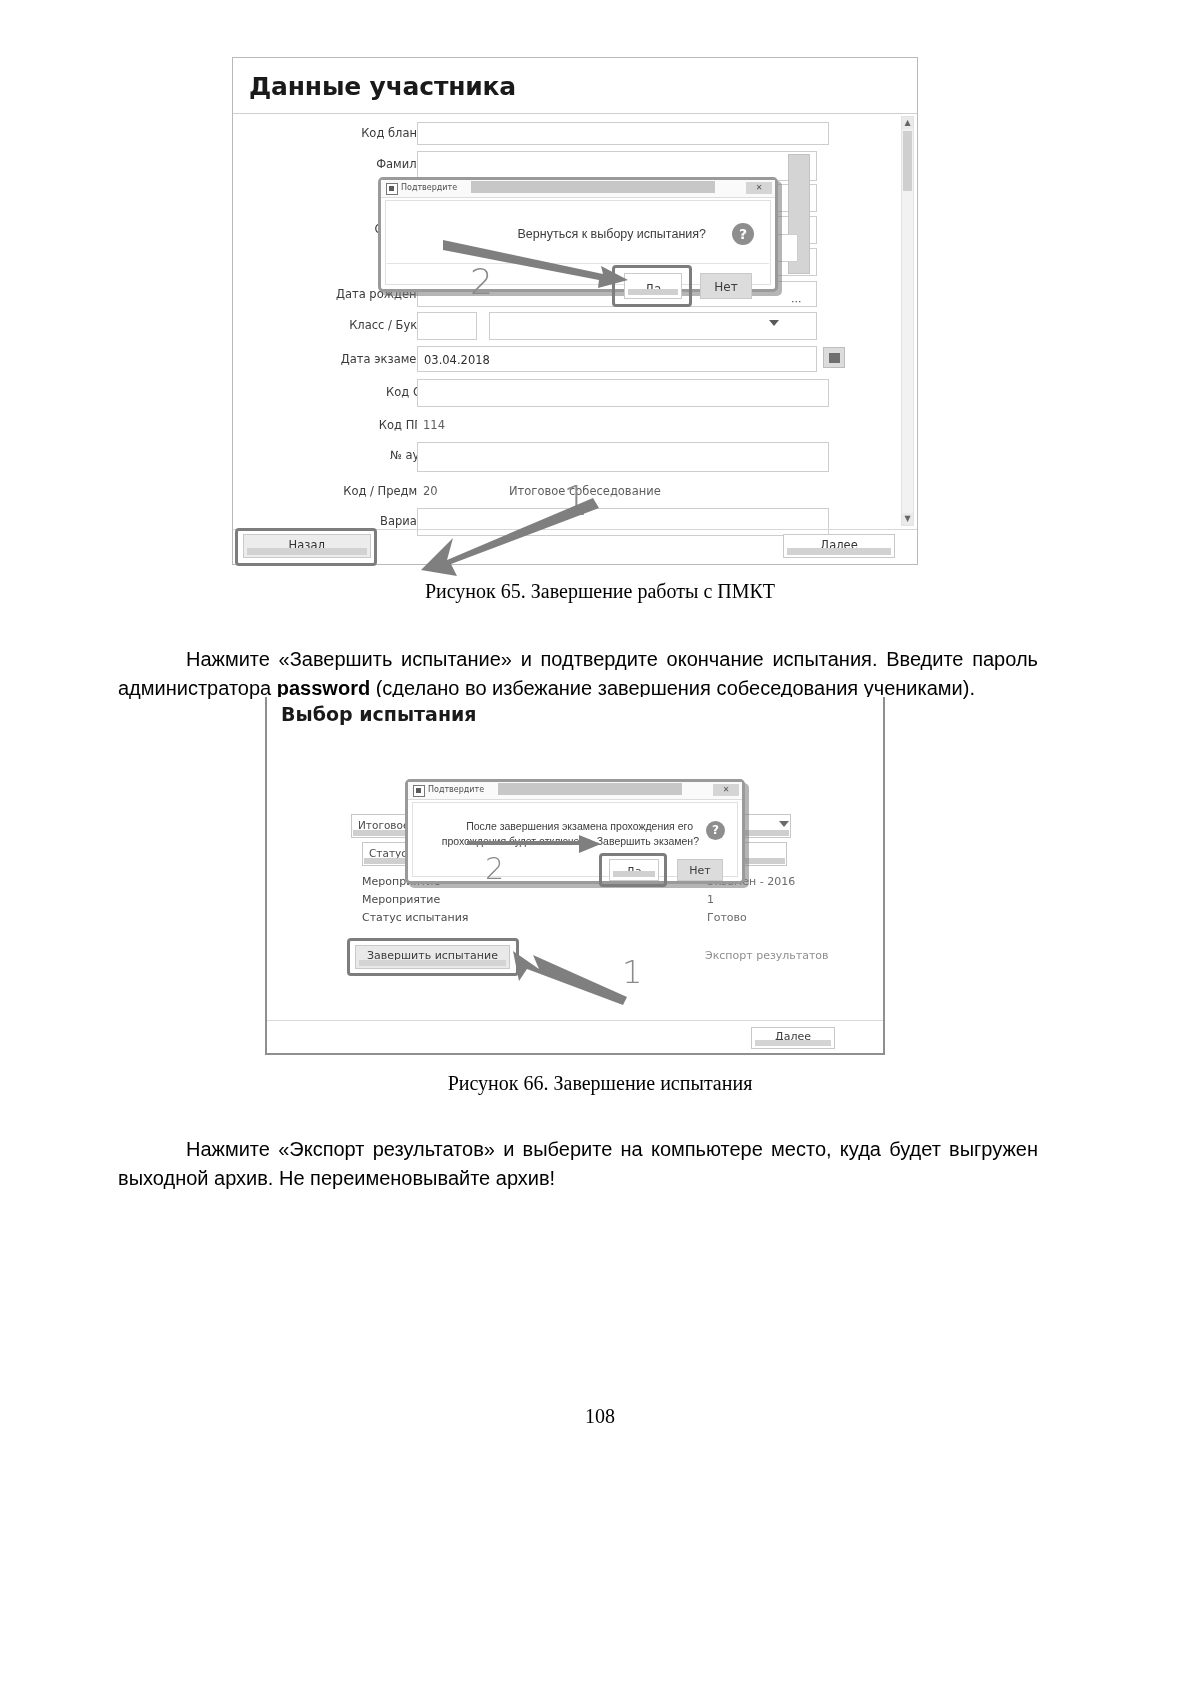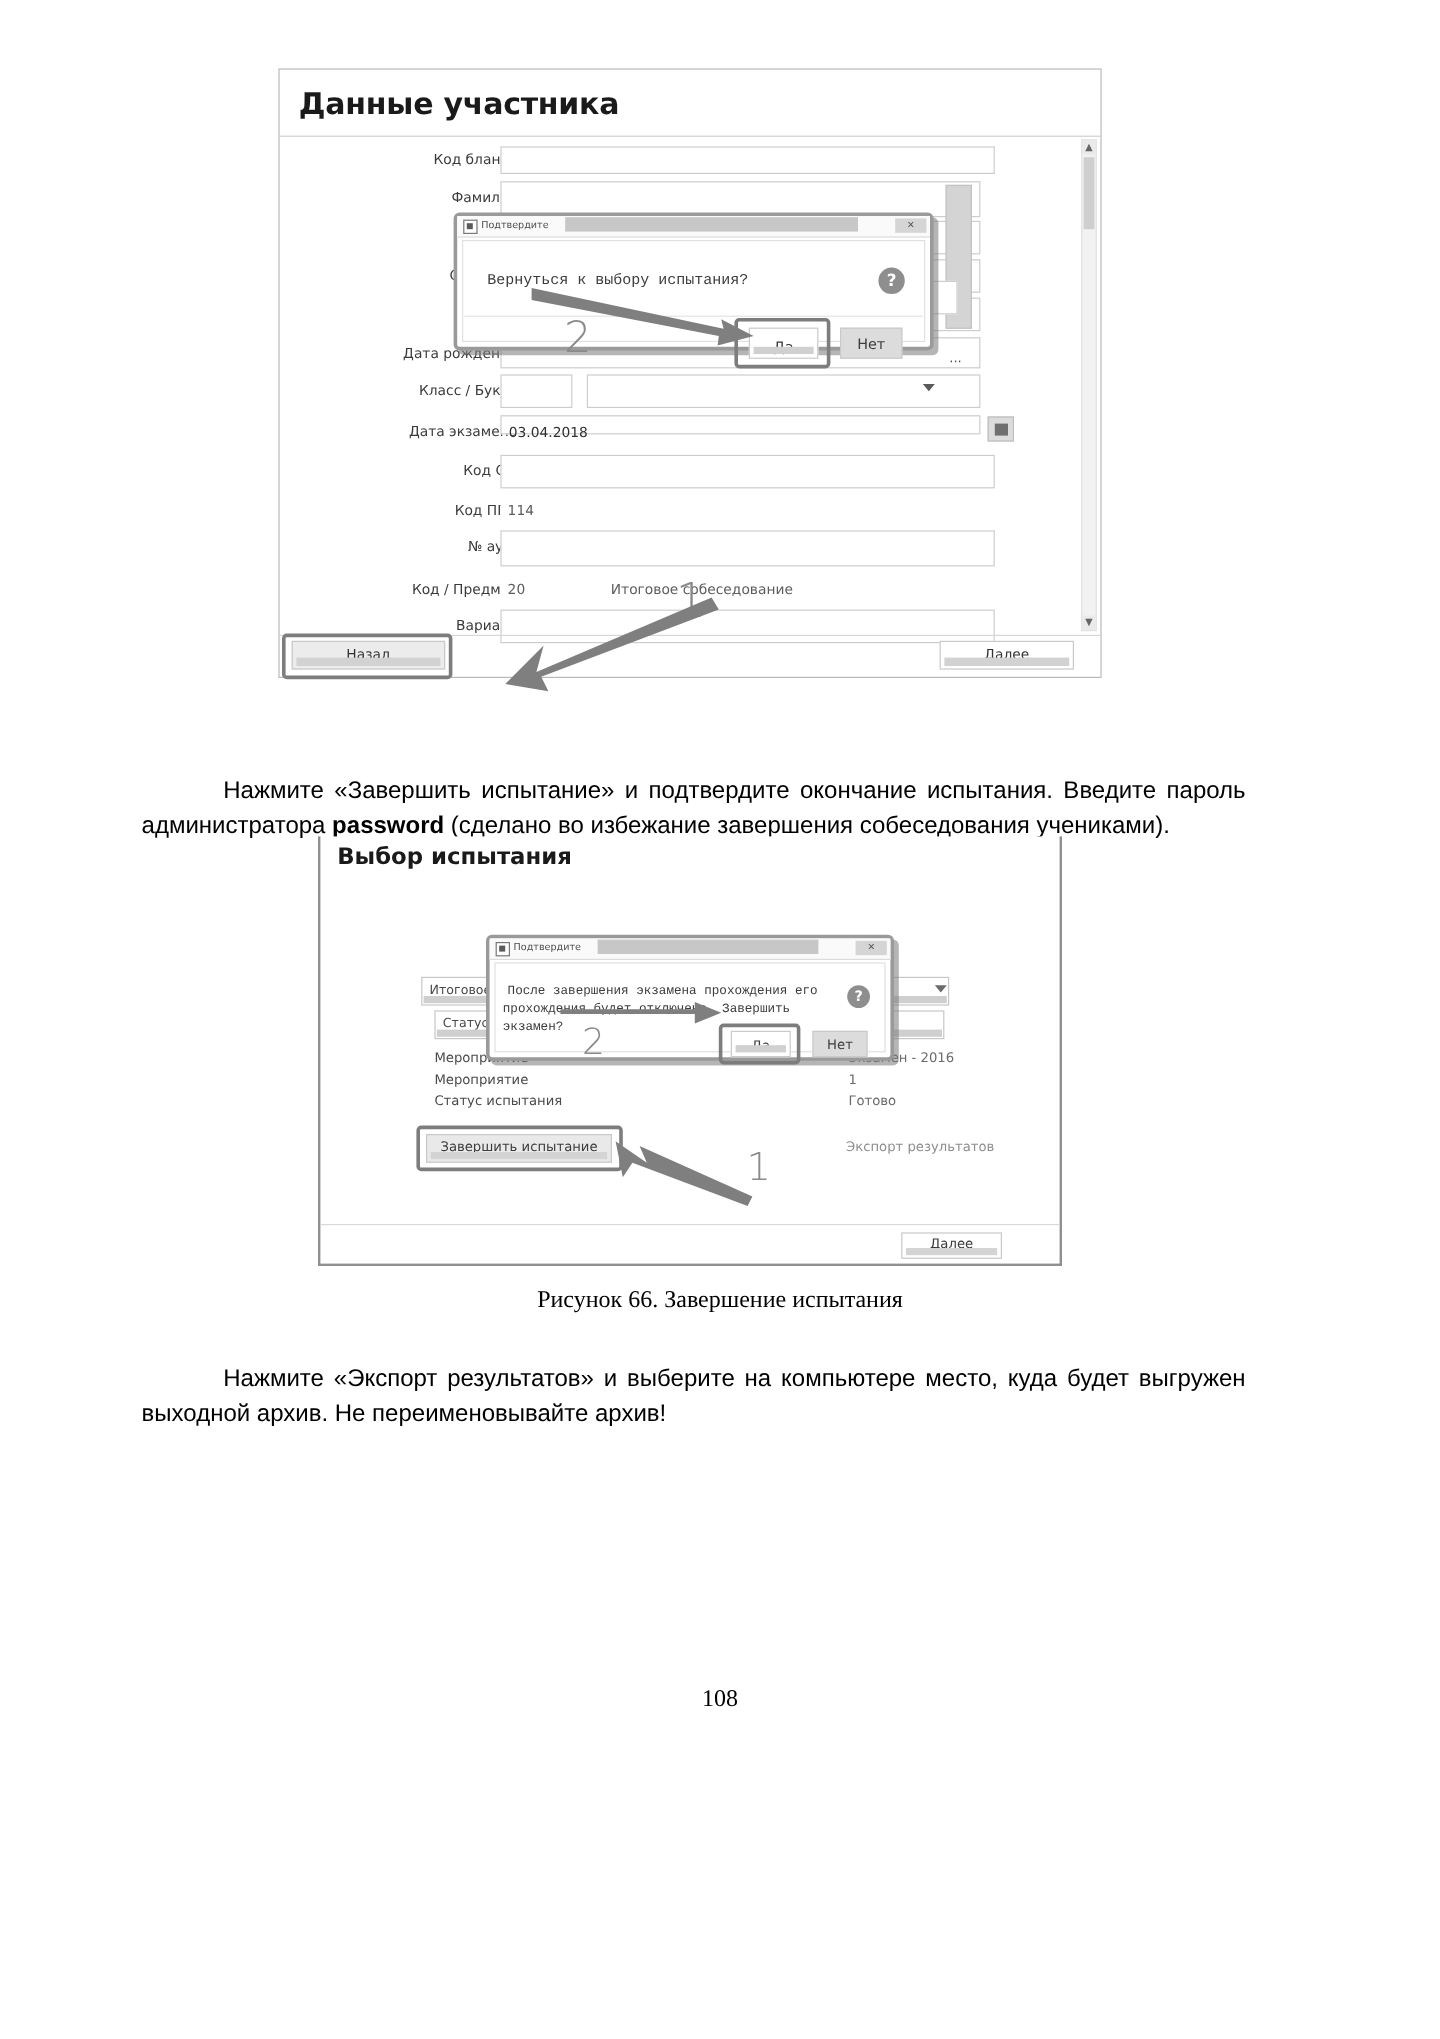--- a/index.html
+++ b/index.html
@@ -117,21 +117,21 @@
   }
   .dlg-close{
     position:absolute;right:3px;top:2px;width:26px;height:12px;background:#d5d5d5;
     font-family:"DejaVu Sans", sans-serif;font-size:8px;color:#555;text-align:center;line-height:12px;
   }
   .dlg-body{
     position:absolute;left:4px;right:4px;top:20px;bottom:4px;border:1px solid #e0e0e0;background:#fff;
     box-sizing:border-box;
   }
   .dlg-msg{
-    position:absolute;font-family:Liberation Mono, monospace;color:#3c3c3c;text-align:left;
+    position:absolute;font-family:Liberation Sans, sans-serif;color:#3c3c3c;text-align:right;
   }
   .dlg-help{
     position:absolute;border-radius:50%;background:#8e8e8e;color:#fff;text-align:center;
     font-family:"DejaVu Sans", sans-serif;font-weight:bold;
   }
   .dlg-sep{position:absolute;left:1px;right:1px;height:1px;background:#e3e3e3;}
   .dlg-btn{
     position:absolute;background:#dcdcdc;border:1px solid #cacaca;box-sizing:border-box;
     font-family:"DejaVu Sans", sans-serif;color:#3c3c3c;text-align:center;
   }
@@ -255,21 +255,21 @@
             <span class="flabel">Класс / Буква</span>
           </div>
         <div class="finput" style="left:176px;top:0px;width:60px;height:28px;"></div>
         <div class="finput" style="left:248px;top:0px;width:328px;height:28px;"></div>
       </div>
 
       <div class="frow" style="left:0;top:230px;width:640px;">
         <div class="lblcol">
             <span class="flabel">Дата экзамена</span>
           </div>
-        <div class="finput" style="left:176px;top:0px;width:400px;height:16px;">
+        <div class="finput" style="left:176px;top:0px;width:400px;height:26px;">
           <span class="fval dark">03.04.2018</span>
         </div>
         <div class="calbtn" style="left:582px;top:1px;"></div>
       </div>
 
       <div class="frow" style="left:0;top:263px;width:640px;">
         <div class="lblcol">
             <span class="flabel">Код ОО</span>
           </div>
         <div class="finput" style="left:176px;top:0px;width:412px;height:28px;"></div>
@@ -361,20 +361,21 @@
     <svg class="arrow-svg" style="left:210px;top:178px;" width="200" height="60">
       <polygon points="0,4 160,38 158,30 185,44 155,52 156,44 0,14" fill="#7f7f7f"></polygon>
     </svg>
 
     <div class="stepnum" style="left:330px;top:420px;font-size:40px;">1</div>
     <svg class="arrow-svg" style="left:170px;top:440px;" width="200" height="80">
       <polygon points="190,0 44,62 50,40 18,72 54,78 48,66 196,10" fill="#7f7f7f"></polygon>
     </svg>
   </div>
 
+  <div class="caption" style="top:580px;">Рисунок 65. Завершение работы с ПМКТ</div>
 
   <div class="para" style="left:118px;top:645px;width:920px;">
     <span style="display:inline-block;width:68px;"></span><span>Нажмите «Завершить испытание» и подтвердите окончание испытания. Введите пароль администратора </span><b>password</b><span> (сделано во избежание завершения собеседования учениками).</span>
   </div>
 
   <div class="fig66">
 
     <div class="f66-title">Выбор испытания</div>
 
     <div class="f66-sel" style="left:84px;top:117px;width:440px;height:24px;">

